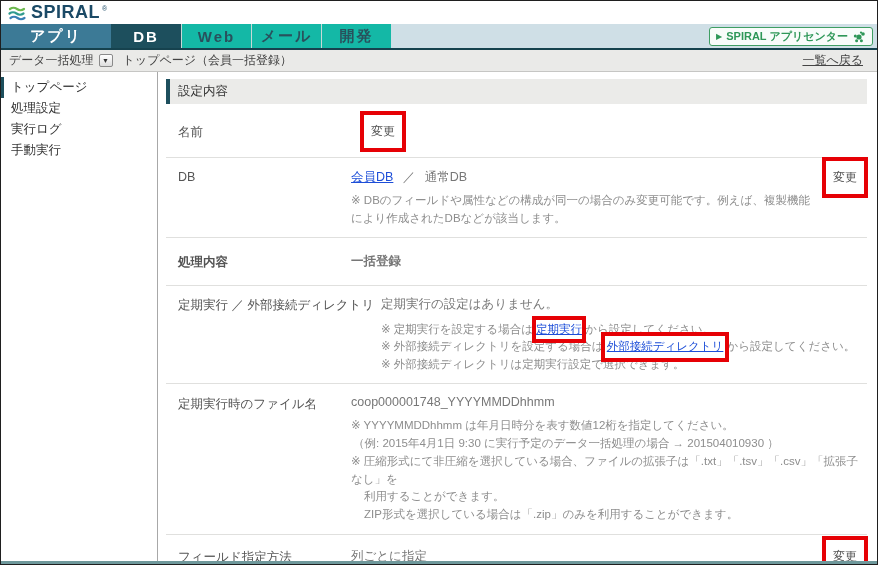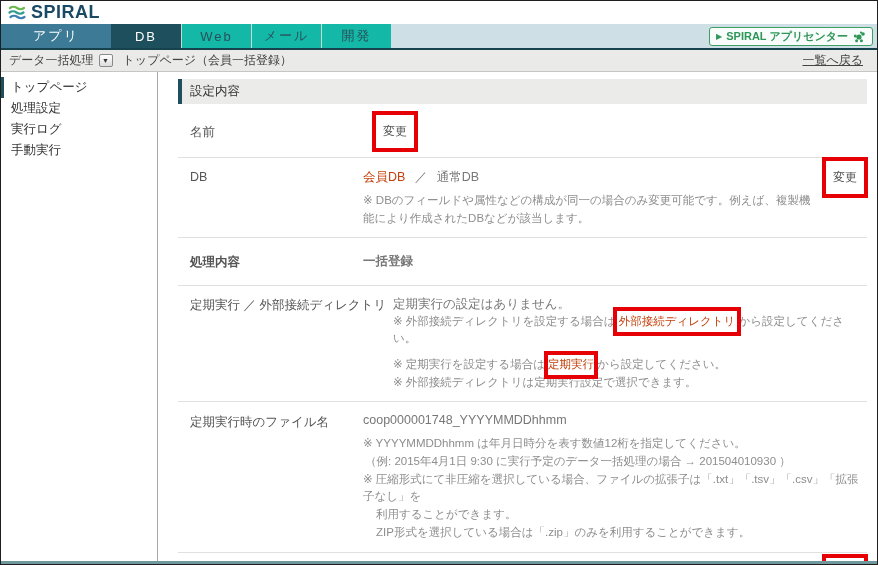--- a/index.html
+++ b/index.html
@@ -8,40 +8,40 @@
     font-family:"Liberation Sans","DejaVu Sans",sans-serif;
     font-size:12px; color:#555; background:#fff;
   }
   .page {
     width:878px; height:565px; border:1px solid #1f1f1f;
     display:flex; flex-direction:column; background:#fff; overflow:hidden;
   }
 
   
   .topbar { height:23px; background:#fff; display:flex; align-items:center; flex-shrink:0; }
-  .logo { display:flex; padding-left:6px; gap:2px; }
+  .logo { display:flex; align-items:center; padding-left:6px; gap:2px; }
   .logo-text { font-size:18px; font-weight:bold; color:#1b4a66; letter-spacing:0.5px; }
   .logo-reg { font-size:7px; color:#1b4a66; vertical-align:top; margin-top:-8px; }
   .top-util { margin-left:auto; display:flex; align-items:center; height:100%; }
   .util-item { padding:0 18px; color:#333; cursor:pointer; white-space:nowrap; }
   .util-sep { width:1px; height:13px; background:#ccc; }
   .badge { display:inline-block; background:#265863; color:#fff; font-size:11px; padding:1px 4px 2px; margin-left:4px; }
   .logout-btn {
     background:#24505c; color:#fff; padding:3px 10px 4px; margin:0 3px 0 10px;
     border-radius:2px; cursor:pointer; white-space:nowrap;
   }
 
   
   .navbar {
     height:26px; background:#cfdfe6; display:flex; align-items:stretch;
     border-bottom:2px solid #16424e; position:relative; flex-shrink:0;
   }
   .tab {
     display:flex; align-items:center; justify-content:center;
-    font-weight:normal; font-size:13px; letter-spacing:2px; cursor:pointer;
+    font-weight:bold; font-size:15px; letter-spacing:2px; cursor:pointer;
   }
   .tab-app   { width:110px; background:#3c7a96; color:#fff; }
   .tab-db    { width:70px;  background:#1d4f5d; color:#fff; }
   .tab-light { width:70px;  background:#14b8a6; color:#29505c; border-left:1px solid #c9d8d6; }
   .appcenter-btn {
     position:absolute; right:4px; top:3px; height:19px;
     border:1px solid #3f9e63; border-radius:3px; background:#f8fcfa;
     color:#2e9758; font-size:11px; font-weight:bold;
     display:flex; align-items:center; gap:4px; padding:0 6px; cursor:pointer;
   }
@@ -55,40 +55,40 @@
   .crumb-menu { margin-right:5px; }
   .dropdown-btn {
     width:14px; height:13px; background:linear-gradient(#fff,#ddd);
     border:1px solid #8a8a8a; border-radius:2px; font-size:7px; color:#333;
     display:inline-flex; align-items:center; justify-content:center;
     margin-right:10px; cursor:pointer;
   }
   .back-link { margin-left:auto; margin-right:6px; color:#444; text-decoration:underline; cursor:pointer; }
 
   
-  .content { flex:1; display:flex; min-height:0;gap:12px; }
+  .content { flex:1; display:flex; min-height:0; }
   .sidebar { width:157px; border-right:1px solid #a8a8a8; padding-top:5px; flex-shrink:0; }
   .side-item { padding:3px 8px 3px 10px; color:#333; font-size:12.5px; cursor:pointer; line-height:1.2; }
   .side-item.active { border-left:3px solid #1d4f5d; padding-left:7px; }
 
   .main { flex:1; padding:7px 10px 12px 8px; overflow:hidden; }
   .section-header {
     background:#ebebe9; border-left:4px solid #1d4f5d;
     padding:4px 8px; color:#333; font-size:12.5px; margin-bottom:2px;
   }
   .row { display:flex; align-items:flex-start; padding:13px 4px 13px 0; border-bottom:1px solid #e0e0de; }
   .row:last-of-type { border-bottom:none; }
   .row-label { width:185px; padding-left:12px; flex-shrink:0; color:#555; font-size:12.5px; padding-top:1px; }
   .row-value { flex:1; color:#777; font-size:12.5px; min-width:0; }
   .row-action { width:50px; text-align:right; padding-right:6px; flex-shrink:0; }
   .change-link { color:#555; cursor:pointer; }
   .note { color:#8d8d8d; font-size:11.5px; line-height:1.55; margin-top:6px; }
   .note.cont { margin-top:0; padding-left:13px; }
   .note.first { margin-top:8px; }
-  a.tlink { color:#c2410c; cursor:pointer; }
+  a.tlink { color:#1d4ed8; text-decoration:underline; cursor:pointer; }
 
   
   .annot { position:relative; display:inline-block; }
   .annot::after {
     content:""; position:absolute; border:4px solid #e60005; pointer-events:none; z-index:5;
   }
   .annot-change::after { inset:-12px -11px; }
   .annot-change2::after { inset:-12px -11px; }
   .annot-small::after { inset:-5px -4px; }
   .annot-mid::after { inset:-6px -6px; }
@@ -173,25 +173,25 @@
 
       <div class="row" style="padding-top:15px;padding-bottom:14px;font-weight:bold;">
         <div class="row-label">処理内容</div>
         <div class="row-value">一括登録</div>
       </div>
 
       <div class="row" style="padding-top:10px;padding-bottom:9px;">
         <div class="row-label" style="width:215px;">定期実行 ／ 外部接続ディレクトリ</div>
         <div class="row-value">
           <div>定期実行の設定はありません。</div>
+          <div class="note first">
+            <span>※ 定期実行を設定する場合は </span><span class="annot annot-small"><a class="tlink">定期実行</a></span><span> から設定してください。</span>
+          </div>
           <div class="note cont" style="padding-left:0;">
             <span>※ 外部接続ディレクトリを設定する場合は </span><span class="annot annot-mid"><a class="tlink">外部接続ディレクトリ</a></span><span> から設定してください。</span>
-          </div>
-          <div class="note first">
-            <span>※ 定期実行を設定する場合は </span><span class="annot annot-small"><a class="tlink">定期実行</a></span><span> から設定してください。</span>
           </div>
           <div class="note cont" style="padding-left:0;">※ 外部接続ディレクトリは定期実行設定で選択できます。</div>
         </div>
       </div>
 
       <div class="row" style="padding-top:11px;padding-bottom:10px;">
         <div class="row-label">定期実行時のファイル名</div>
         <div class="row-value">
           <div>coop000001748_YYYYMMDDhhmm</div>
           <div class="note first">※ YYYYMMDDhhmm は年月日時分を表す数値12桁を指定してください。</div>

